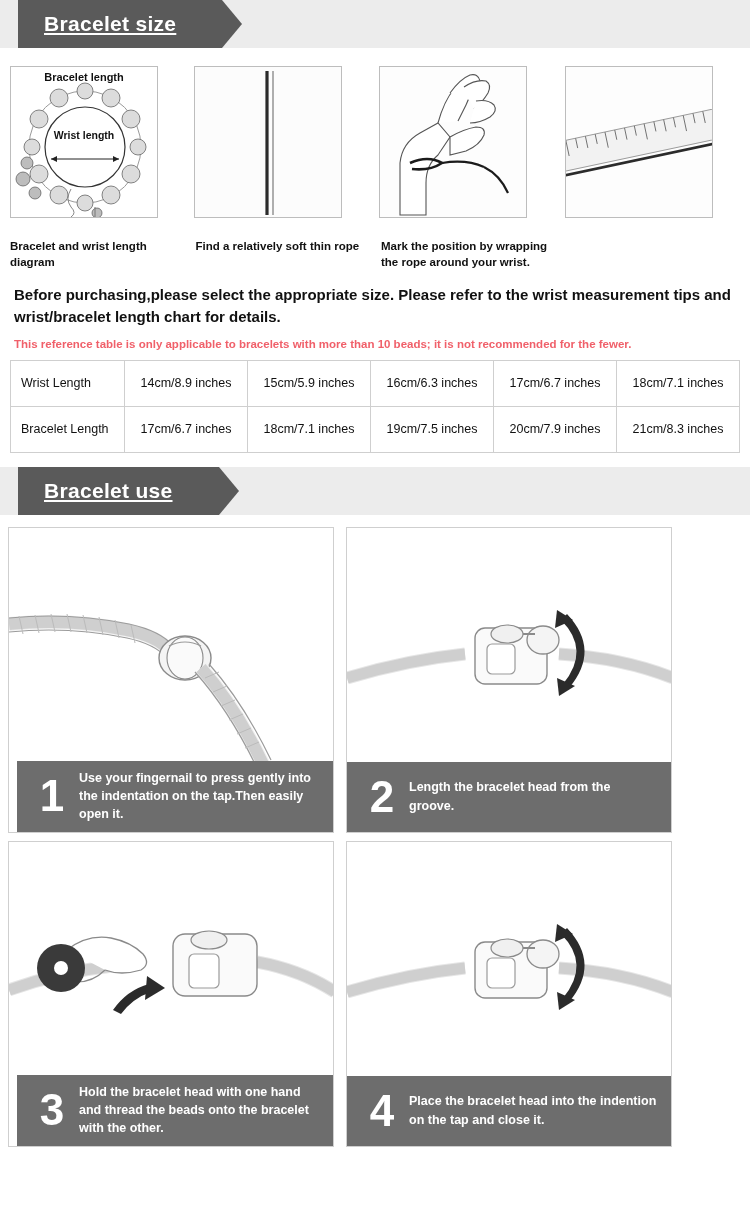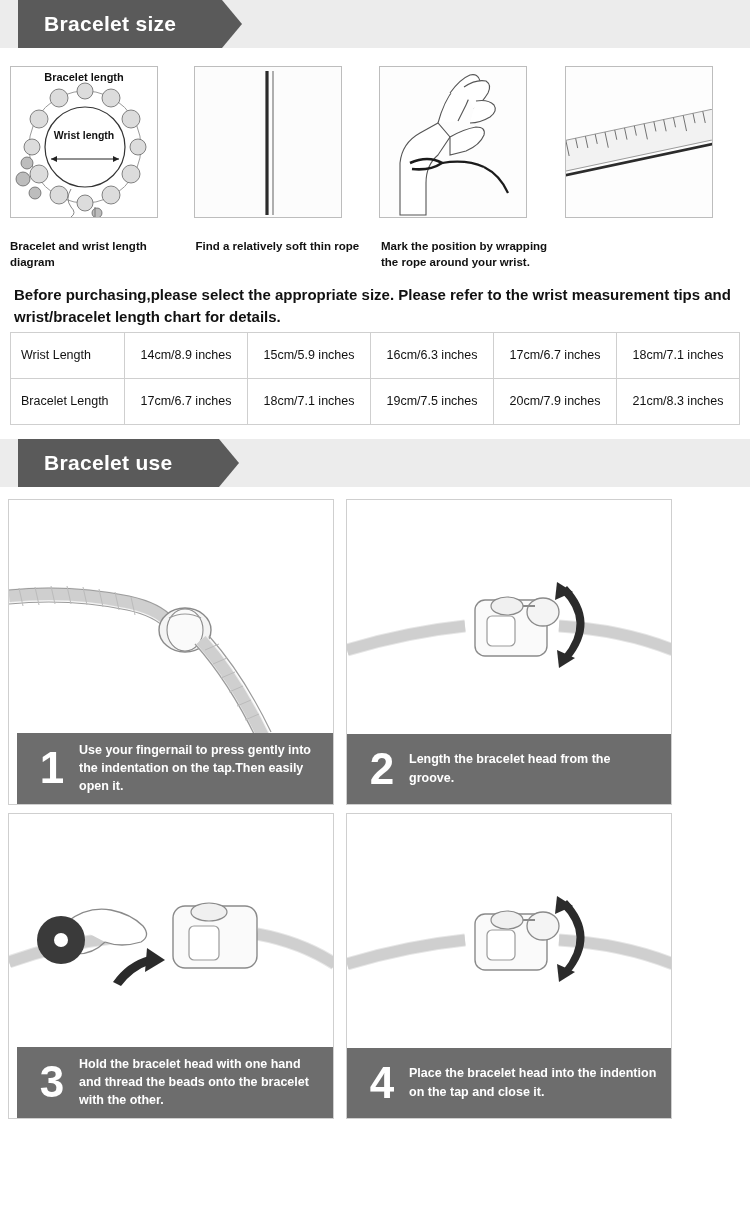--- a/index.html
+++ b/index.html
@@ -23,20 +23,21 @@
     left: 18px; top: 0;
     height: 48px;
     background: #5a5a5a;
     color: #fff;
     padding: 0 46px 0 26px;
     display: flex;
     align-items: center;
     font-size: 21px;
     font-weight: bold;
     letter-spacing: .3px;
+    text-decoration: underline;
   }
   .banner-tab:after {
     content: "";
     position: absolute;
     right: -20px; top: 0;
     width: 0; height: 0;
     border-left: 20px solid #5a5a5a;
     border-top: 24px solid transparent;
     border-bottom: 24px solid transparent;
   }
@@ -278,20 +279,21 @@
                 <line x1="152" y1="58" x2="152" y2="68"></line>
             </g>
             <line x1="-8" y1="92" x2="162" y2="92" stroke="#2b2b2b" stroke-width="2.6"></line>
           </g>
         </svg>
       </div>
     </div>
   </div>
 
   <div class="notice">Before purchasing,please select the appropriate size. Please refer to the wrist measurement tips and wrist/bracelet length chart for details.</div>
+  <div class="note-red">This reference table is only applicable to bracelets with more than 10 beads; it is not recommended for the fewer.</div>
 
   <table class="size-table">
     <tbody>
         <tr>
       <td class="head">Wrist Length</td>
       <td class="val">14cm/8.9 inches</td>
       <td class="val">15cm/5.9 inches</td>
       <td class="val">16cm/6.3 inches</td>
       <td class="val">17cm/6.7 inches</td>
       <td class="val">18cm/7.1 inches</td>

